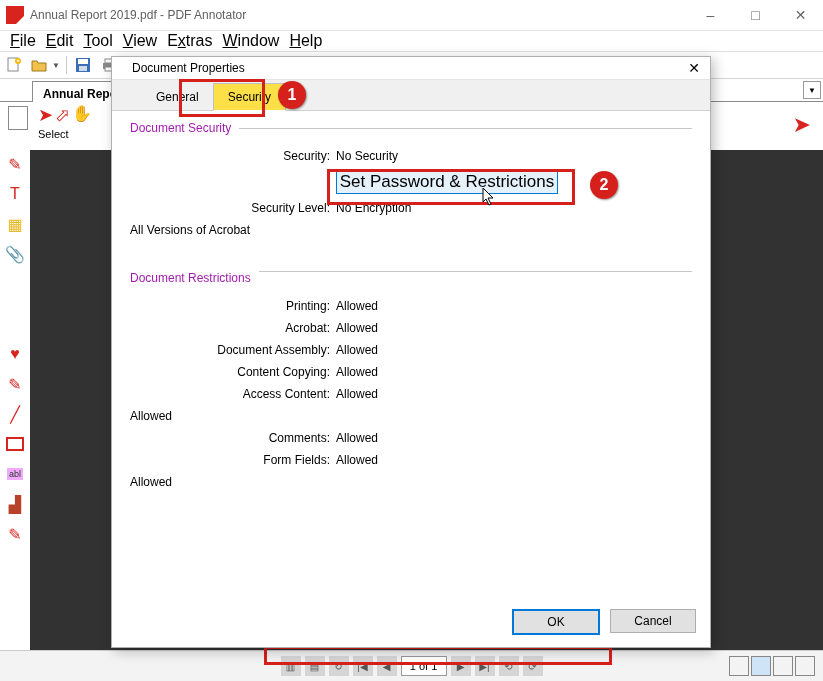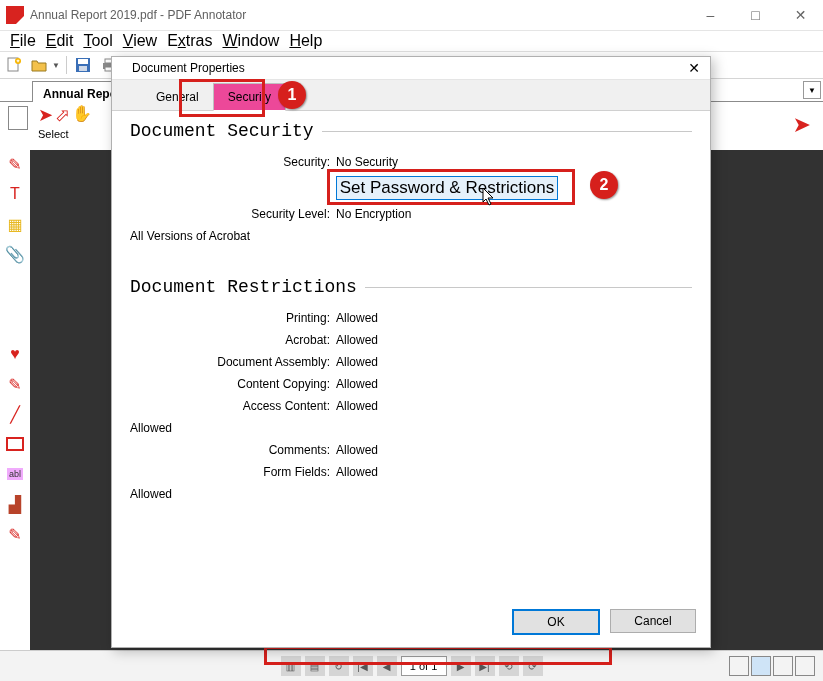--- a/index.html
+++ b/index.html
@@ -194,37 +194,36 @@
     border-bottom:1px solid #d0d0d0;
     display:flex;
     align-items:flex-end;
   }
   .dialog .tab {
     padding:6px 14px;
     font-size:12px;
     position:relative;
   }
   .dialog .tab.active {
-    background:#ec4899;
+    background:#fde047;
     border:1px solid #c0c0c0;
     border-bottom:1px solid #fff;
     margin-bottom:-1px;
   }
   .red-box { border:3px solid #D6201C; }
   .callout {
     width:28px; height:28px; border-radius:50%;
     background:#D6201C; color:#fff;
     display:flex; align-items:center; justify-content:center;
     font-weight:bold; font-size:16px;
     box-shadow:1px 1px 2px rgba(0,0,0,0.4);
   }
   .group-header {
-    font-size:18px;
-    color:#000000;
-    font-family:Liberation Mono, monospace;
+    font-size:12px;
+    color:#a21caf;
   }
   .group-line {
     flex:1; height:1px; background:#c8c8c8;
   }
   .row {
     display:flex; align-items:center;
     height:22px;
   }
   .label-col {
     width:200px; text-align:right; padding-right:6px;
@@ -416,21 +415,21 @@
     </div>
 
     <div class="row">
       <div class="label-col">Security Level:</div>
       <div class="val-col">No Encryption</div>
     </div>
     <div class="row">
       <div class="val-col">All Versions of Acrobat</div>
     </div>
 
-    <div style="display:flex; align-items:center; gap:8px; margin-top:30px; margin-bottom:10px;">
+    <div style="display:flex; gap:8px; margin-top:30px; margin-bottom:10px;">
       <span class="group-header">Document Restrictions</span>
       <div class="group-line"></div>
     </div>
 
     <div id="restrictions-container">
         <div class="row">
           <div class="label-col">Printing:</div>
           <div class="val-col">Allowed</div>
         </div>
         <div class="row">

